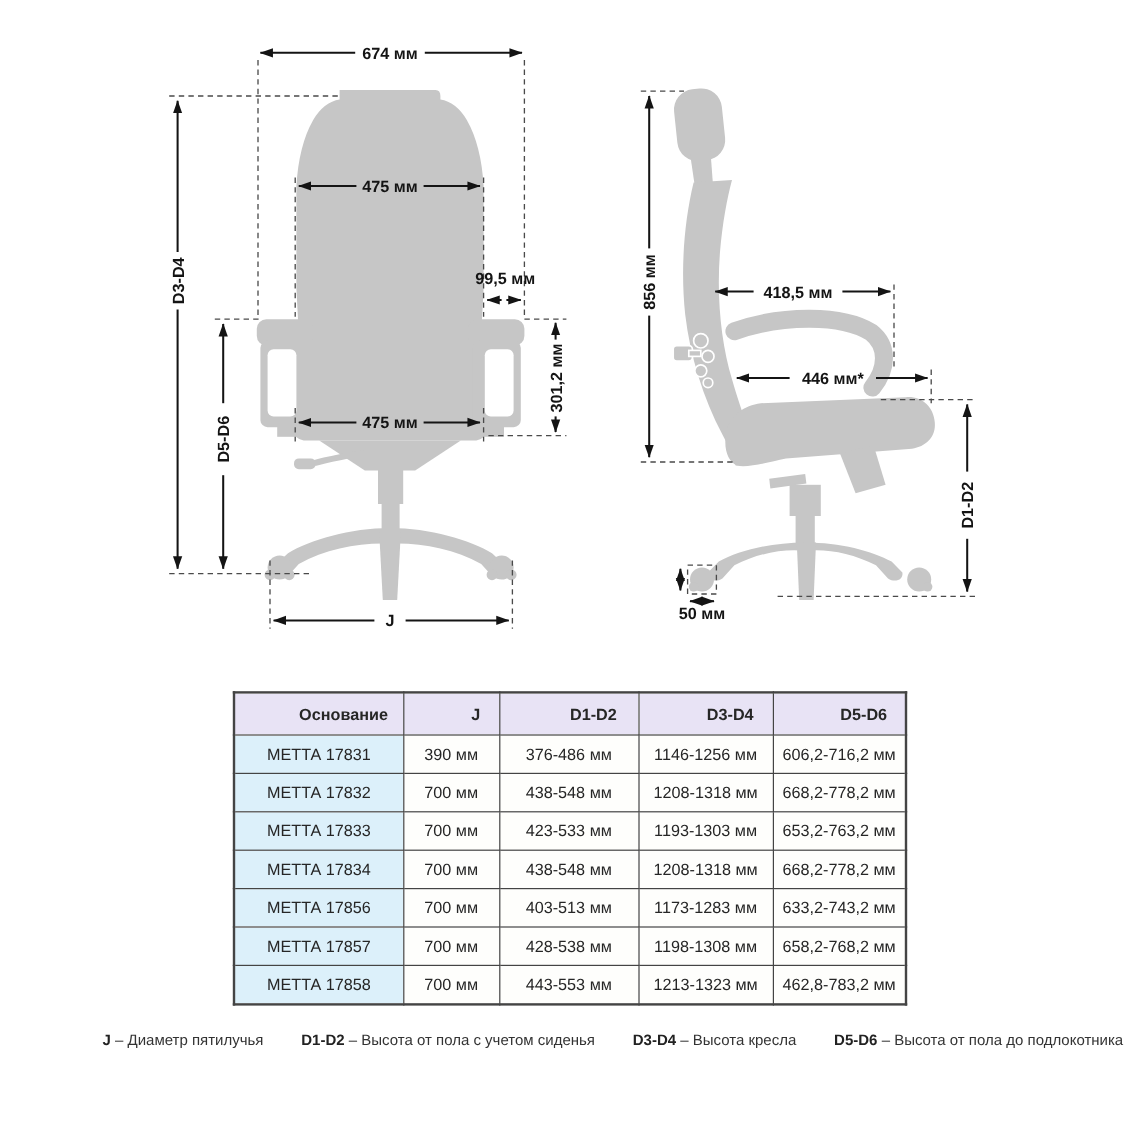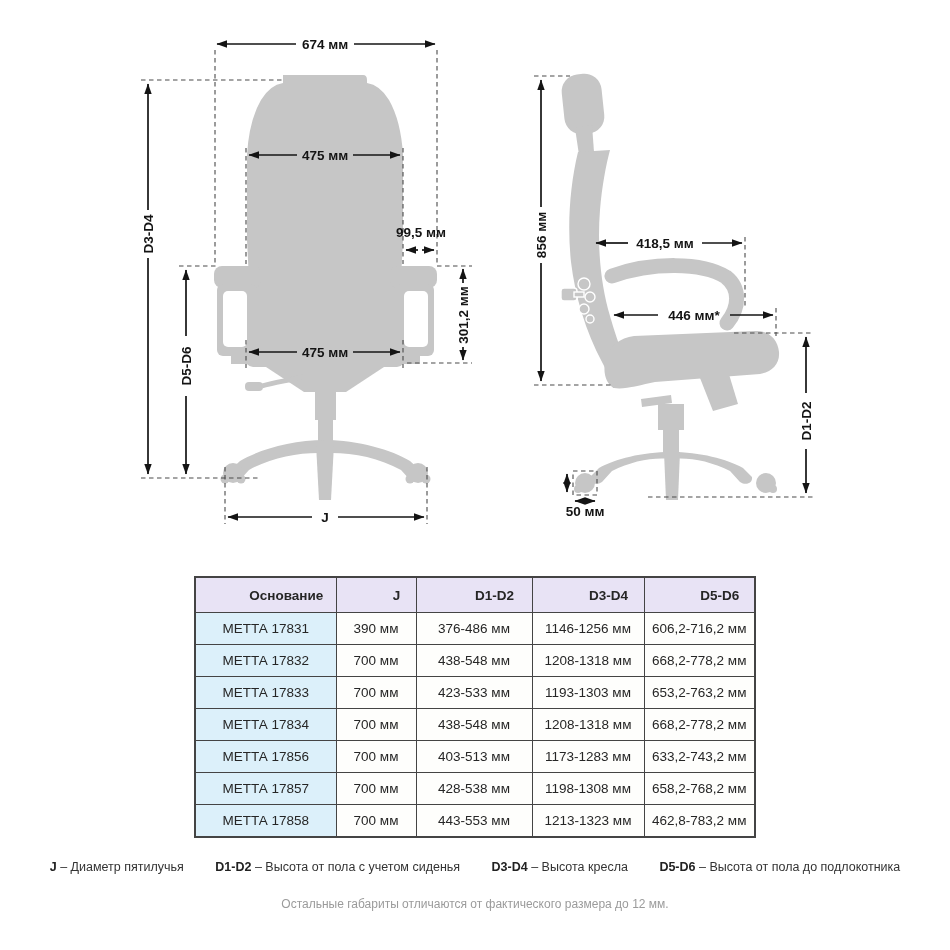--- a/index.html
+++ b/index.html
@@ -24,21 +24,21 @@
   }
   table.spec th, table.spec td {
     border:1px solid #444444; text-align:center; vertical-align:middle;
     padding:0 4px; overflow:hidden; white-space:nowrap;
   }
   table.spec th { background:#e8e3f5; height:34px; font-weight:bold;padding-left:45px; }
   table.spec td { background:#fefefc; height:31px; font-weight:normal; }
   table.spec td.model-col { background:#dcf0fa; }
   
   .legend {
-    margin-top:22px; text-align:center; font-size:12.5px; color:#333333;
+    margin-top:22px; text-align:right; font-size:12.5px; color:#333333;
     white-space:nowrap;
   }
   .legend-item { margin:0 14px; }
   .legend-item b { color:#222222; }
   
   .footnote {
     margin-top:20px; text-align:center; font-size:12px; color:#9b9b9b;
     line-height:1.75;
   }
 </style>
@@ -302,16 +302,15 @@
   </table>
 
   <div class="legend">
     <span class="legend-item"><b>J</b> <span>– Диаметр пятилучья</span></span>
     <span class="legend-item"><b>D1-D2</b> <span>– Высота от пола с учетом сиденья</span></span>
     <span class="legend-item"><b>D3-D4</b> <span>– Высота кресла</span></span>
     <span class="legend-item"><b>D5-D6</b> <span>– Высота от пола до подлокотника</span></span>
   </div>
 
   <div class="footnote">
-    <div>Остальные габариты отличаются от фактического размера до 12 мм.</div>
   </div>
 
 </div>
 
 </body></html>

